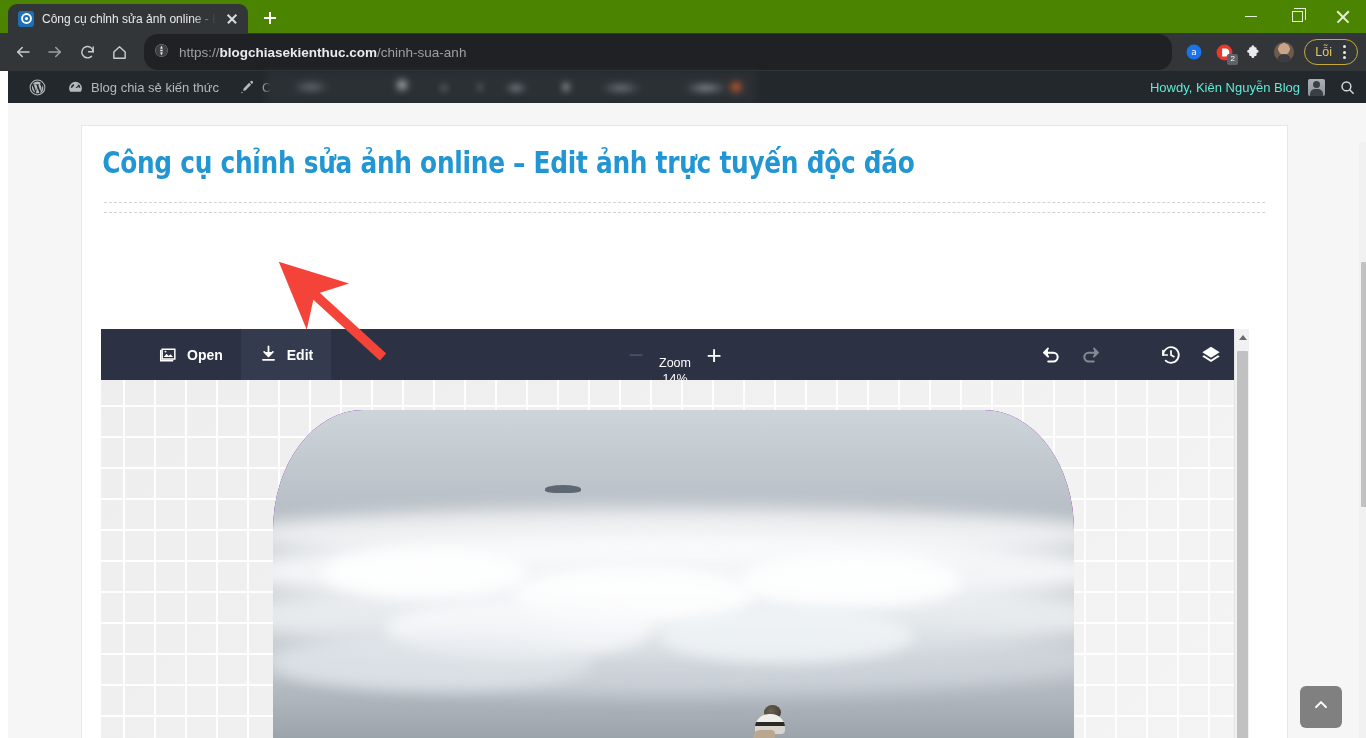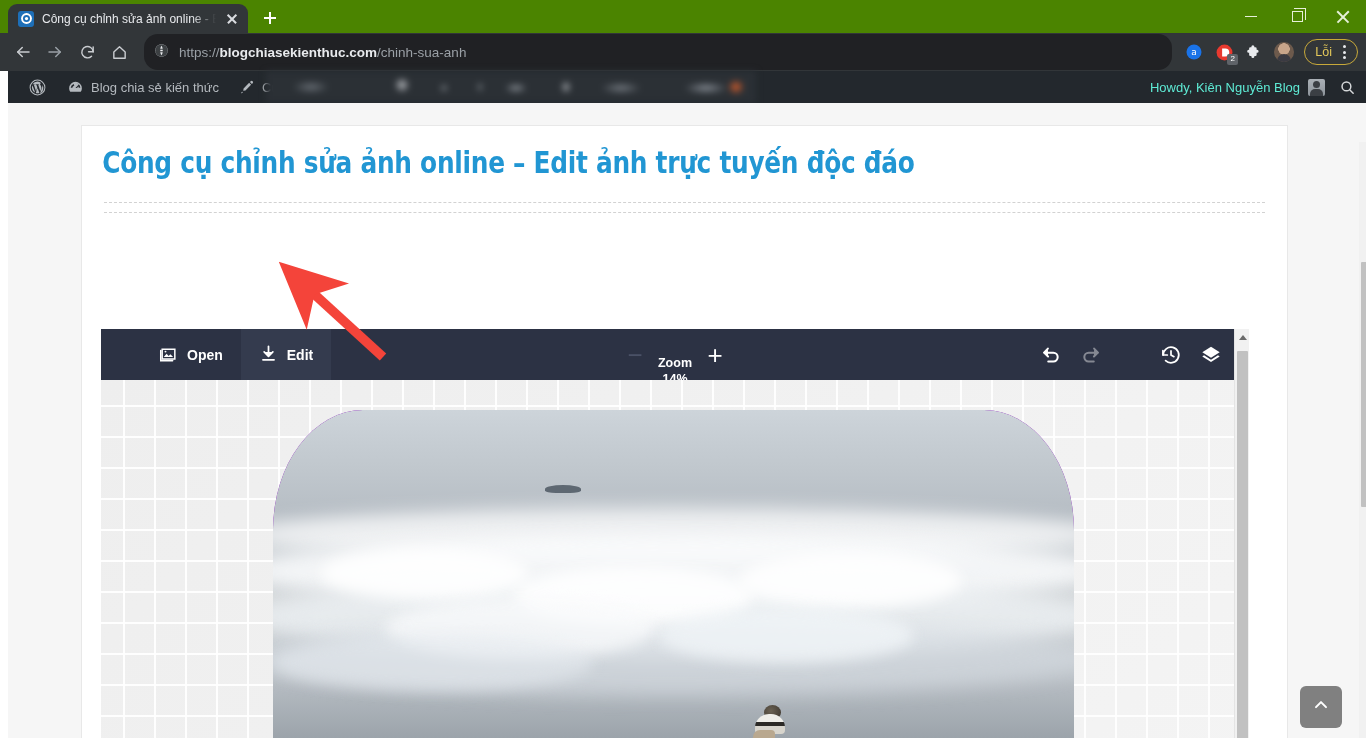--- a/index.html
+++ b/index.html
@@ -192,21 +192,21 @@
 
   .zoomgroup {
     position: absolute; left: 50%; top: 0; transform: translateX(-50%);
     display: flex; align-items: center; gap: 4px; height: 51px;
   }
   .zbtn {
     width: 38px; height: 51px; display:flex; align-items:center; justify-content:center;
     font-size: 26px; font-weight: 300; line-height: 1;
   }
   .zbtn.dim { color: #4a5166; }
-  .zoom-label { text-align: center; font-size: 12.5px; line-height: 16px; font-weight: 700; margin-top: 32px; }
+  .zoom-label { text-align: center; font-size: 12.5px; line-height: 16px; font-weight: 400; margin-top: 32px; }
 
   .tb-right {
     position: absolute; right: 18px; top: 0; height: 51px;
     display: flex; align-items: center; gap: 0;
   }
   .ibtn { width: 40px; height: 51px; display:flex; align-items:center; justify-content:center; }
   .ibtn.sep { margin-left: 40px; }
   .ibtn.dim svg { opacity: .42; }
 
   .canvas {

